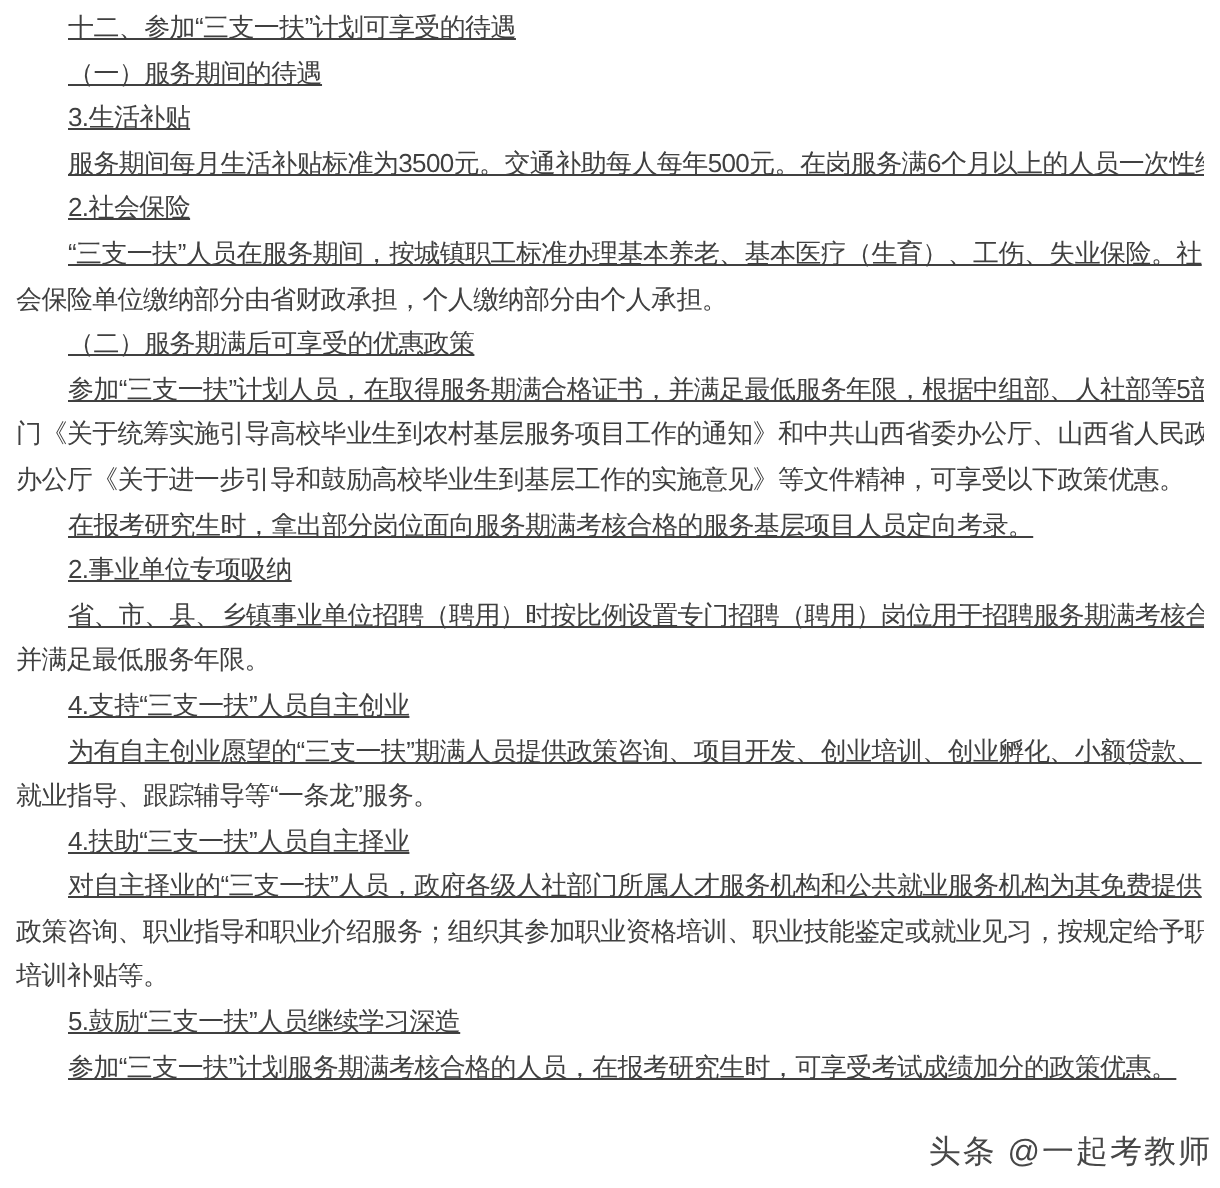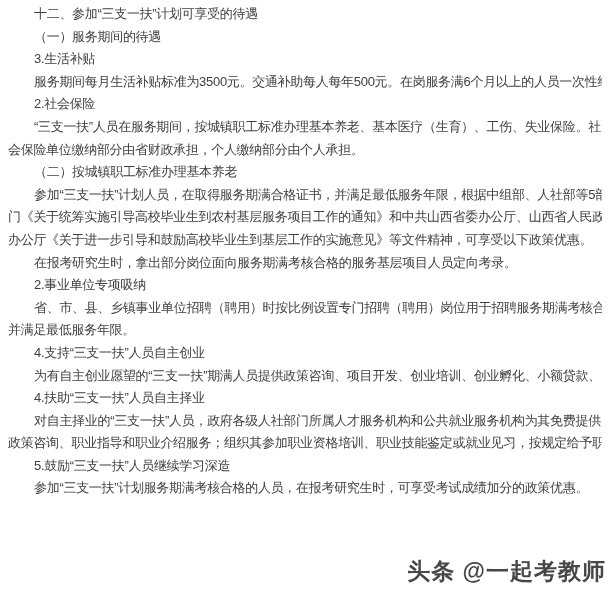--- a/index.html
+++ b/index.html
@@ -24,55 +24,58 @@
   .line {
     font-size: 13px;
     line-height: 22.6px;
     height: 22.6px;
     white-space: nowrap;
     letter-spacing: -0.3px;
     overflow: hidden;
   }
   .line.indent {
     padding-left: 26px;
+    text-decoration: underline;
   }
   .watermark {
     position: absolute;
     right: 4px;
     bottom: 7px;
-    font-size: 23px;
-    font-weight: bold;
+    font-size: 16px;
+    font-weight: normal;
     color: #2e2e2e;
     opacity: 0.88;
     letter-spacing: 1px;
     white-space: nowrap;
   }
 </style>
 </head>
 <body>
 
 <div class="doc">
   <div id="lines">
       <div class="line indent">十二、参加“三支一扶”计划可享受的待遇</div>
       <div class="line indent">（一）服务期间的待遇</div>
       <div class="line indent">3.生活补贴</div>
       <div class="line indent">服务期间每月生活补贴标准为3500元。交通补助每人每年500元。在岗服务满6个月以上的人员一次性给</div>
       <div class="line indent">2.社会保险</div>
       <div class="line indent">“三支一扶”人员在服务期间，按城镇职工标准办理基本养老、基本医疗（生育）、工伤、失业保险。社</div>
       <div class="line">会保险单位缴纳部分由省财政承担，个人缴纳部分由个人承担。</div>
-      <div class="line indent">（二）按城镇职工标准办理基本养老</div>
+      <div class="line indent">（二）服务期满后可享受的优惠政策</div>
       <div class="line indent">参加“三支一扶”计划人员，在取得服务期满合格证书，并满足最低服务年限，根据中组部、人社部等5部</div>
       <div class="line">门《关于统筹实施引导高校毕业生到农村基层服务项目工作的通知》和中共山西省委办公厅、山西省人民政府</div>
       <div class="line">办公厅《关于进一步引导和鼓励高校毕业生到基层工作的实施意见》等文件精神，可享受以下政策优惠。</div>
       <div class="line indent">在报考研究生时，拿出部分岗位面向服务期满考核合格的服务基层项目人员定向考录。</div>
       <div class="line indent">2.事业单位专项吸纳</div>
       <div class="line indent">省、市、县、乡镇事业单位招聘（聘用）时按比例设置专门招聘（聘用）岗位用于招聘服务期满考核合格</div>
       <div class="line">并满足最低服务年限。</div>
       <div class="line indent">4.支持“三支一扶”人员自主创业</div>
       <div class="line indent">为有自主创业愿望的“三支一扶”期满人员提供政策咨询、项目开发、创业培训、创业孵化、小额贷款、</div>
+      <div class="line">就业指导、跟踪辅导等“一条龙”服务。</div>
       <div class="line indent">4.扶助“三支一扶”人员自主择业</div>
       <div class="line indent">对自主择业的“三支一扶”人员，政府各级人社部门所属人才服务机构和公共就业服务机构为其免费提供</div>
       <div class="line">政策咨询、职业指导和职业介绍服务；组织其参加职业资格培训、职业技能鉴定或就业见习，按规定给予职业</div>
+      <div class="line">培训补贴等。</div>
       <div class="line indent">5.鼓励“三支一扶”人员继续学习深造</div>
       <div class="line indent">参加“三支一扶”计划服务期满考核合格的人员，在报考研究生时，可享受考试成绩加分的政策优惠。</div>
     </div>
   <div class="watermark">头条 @一起考教师</div>
 </div>
 
 </body></html>

